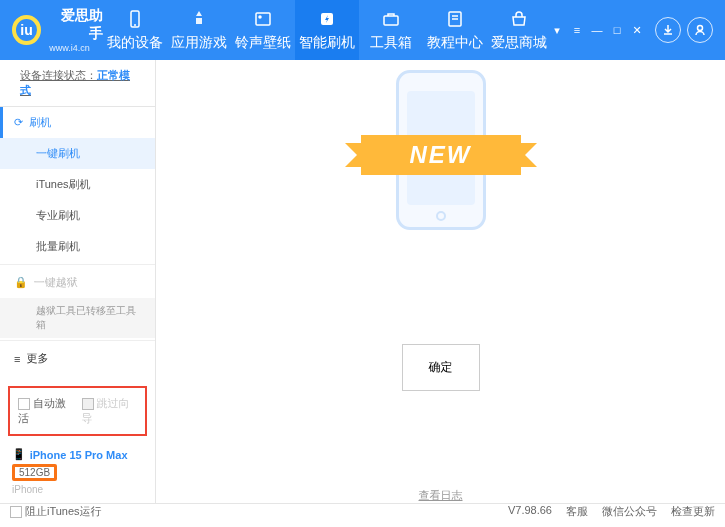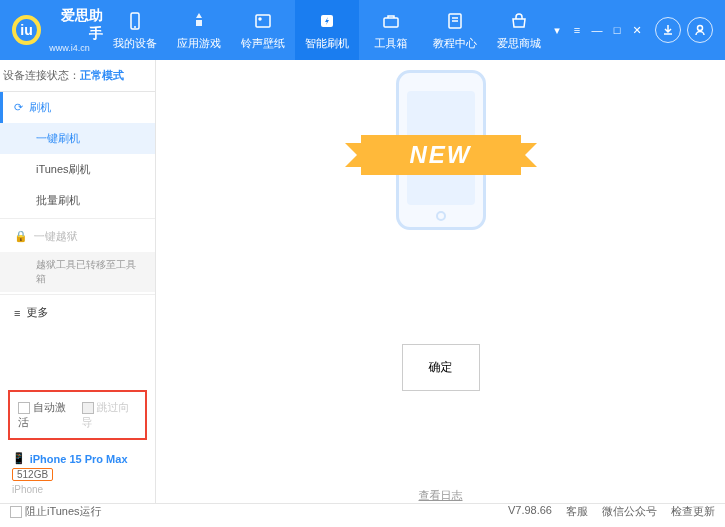--- a/index.html
+++ b/index.html
@@ -6,49 +6,49 @@
 body { width: 725px; height: 527px; background: #fff; overflow: hidden; }
 
 .titlebar { height: 60px; background: #2f8cf7; display: flex; align-items: center; padding: 0 12px; color: #fff; }
 .logo-area { display: flex; align-items: center; gap: 8px; width: 130px; }
 .logo-circle { width: 30px; height: 30px; border: 4px solid #fde047; border-radius: 50%; display: flex; align-items: center; justify-content: center; font-weight: bold; font-size: 14px; }
 .logo-text { display: flex; flex-direction: column; }
 .logo-title { font-size: 14px; font-weight: bold; text-align: right; }
 .logo-sub { font-size: 9px; opacity: 0.85; }
 
 .nav-tabs { display: flex; flex: 1; height: 100%; }
-.nav-tab { width: 64px; display: flex; flex-direction: column; align-items: center; justify-content: center; gap: 4px; font-size: 11px; cursor: pointer; }
+.nav-tab { width: 64px; display: flex; flex-direction: column; align-items: center; justify-content: center; gap: 4px; font-size: 14px; cursor: pointer; }
 .nav-tab.active { background: #1a7df0; }
 .nav-icon { width: 22px; height: 22px; display: flex; align-items: center; justify-content: center; }
 
 .win-controls { display: flex; align-items: center; gap: 6px; font-size: 11px; }
 .win-controls .circ { width: 26px; height: 26px; border: 1.5px solid rgba(255,255,255,0.8); border-radius: 50%; display: flex; align-items: center; justify-content: center; cursor: pointer; }
 .win-btns { display: flex; gap: 8px; margin-right: 6px; }
 .win-btn { width: 12px; height: 12px; cursor: pointer; display: flex; align-items: center; justify-content: center; }
 
 .main-area { display: flex; height: 443px; }
 .sidebar-col { width: 155px; display: flex; flex-direction: column; }
-.status-bar { padding: 8px 3px; font-size: 11px; color: #666; border-bottom: 1px solid #e5e5e5; }
+.status-bar { padding: 8px 20px; font-size: 11px; color: #666; border-bottom: 1px solid #e5e5e5; text-decoration: underline; }
 .status-val { color: #2f8cf7; font-weight: bold; }
 
 .sidebar { flex: 1; overflow: auto; font-size: 11px; color: #555; }
 .sb-group { padding: 8px 14px; display: flex; align-items: center; gap: 6px; color: #333; }
 .sb-group.active { color: #2f8cf7; border-left: 3px solid #2f8cf7; padding-left: 11px; }
 .sb-item { padding: 8px 14px 8px 36px; cursor: pointer; }
 .sb-item.active { background: #eaf3fe; color: #2f8cf7; }
 .sb-sub { background: #f5f5f5; padding: 6px 14px 6px 36px; color: #999; font-size: 10px; line-height: 1.4; }
 .sb-divider { border-top: 1px solid #eee; margin: 2px 0; }
 
 .redbox { border: 2px solid #e43; margin: 4px 8px; padding: 8px; display: flex; gap: 8px; align-items: center; font-size: 11px; color: #666; }
 .chk { width: 12px; height: 12px; border: 1px solid #bbb; display: inline-block; vertical-align: middle; margin-right: 3px; }
 .chk.disabled { background: #f0f0f0; }
 
 .device-info { padding: 8px 12px; font-size: 11px; }
 .device-name { color: #2f8cf7; font-weight: bold; display: flex; align-items: center; gap: 4px; }
-.storage-badge { display: inline-block; border: 1px solid #f97316; padding: 0 4px; font-size: 10px; color: #666; border-radius: 2px; margin-top: 3px; }
+.storage-badge { display: inline-block; border: 3px solid #f97316; padding: 0 4px; font-size: 10px; color: #666; border-radius: 2px; margin-top: 3px; }
 .device-type { color: #bbb; font-size: 10px; margin-top: 3px; }
 
 .content { flex: 1; position: relative; border-left: 1px solid #e5e5e5; display: flex; flex-direction: column; align-items: center; justify-content: space-between; }
 .phone-img { position: relative; width: 180px; height: 180px; }
 .phone-body { position: absolute; left: 50%; top: 10px; transform: translateX(-50%); width: 90px; height: 160px; border-radius: 14px; background: #f5f9ff; border: 3px solid #cfe3fb; }
 .phone-screen { position: absolute; left: 8px; right: 8px; top: 18px; bottom: 22px; background: #e8f2ff; border-radius: 4px; }
 .phone-home { position: absolute; bottom: 6px; left: 50%; transform: translateX(-50%); width: 10px; height: 10px; border: 2px solid #cfe3fb; border-radius: 50%; }
 .new-banner { position: absolute; left: 10px; right: 10px; top: 75px; height: 40px; background: #ffb93a; display: flex; align-items: center; justify-content: center; color: #fff; font-weight: bold; font-style: italic; font-size: 24px; letter-spacing: 2px; }
 .new-banner::before, .new-banner::after { content: ""; position: absolute; top: 8px; width: 0; height: 0; border: 12px solid #ffb93a; }
 .new-banner::before { left: -16px; border-left-color: transparent; }
@@ -165,20 +165,21 @@
     <div class="status-bar">
       <span>设备连接状态：</span><span class="status-val">正常模式</span>
     </div>
     <div class="sidebar">
       <div class="sb-group active">
         <span>⟳</span>
         <span>刷机</span>
       </div>
       <div class="sb-item active">一键刷机</div>
       <div class="sb-item">iTunes刷机</div>
+      <div class="sb-item">专业刷机</div>
       <div class="sb-item">批量刷机</div>
       <div class="sb-divider"></div>
       <div class="sb-group" style="color:#bbb">
         <span>🔒</span>
         <span>一键越狱</span>
       </div>
       <div class="sb-sub">越狱工具已转移至工具箱</div>
       <div class="sb-divider"></div>
       <div class="sb-group">
         <span>≡</span>

